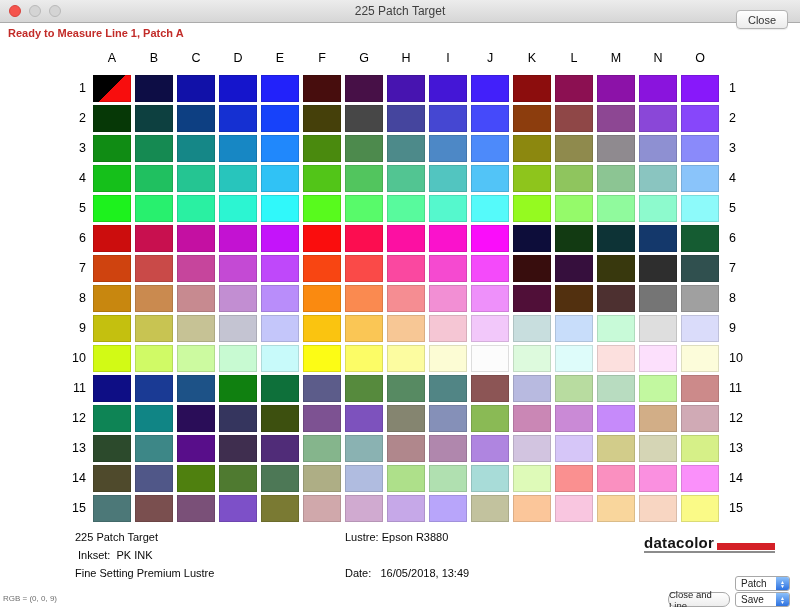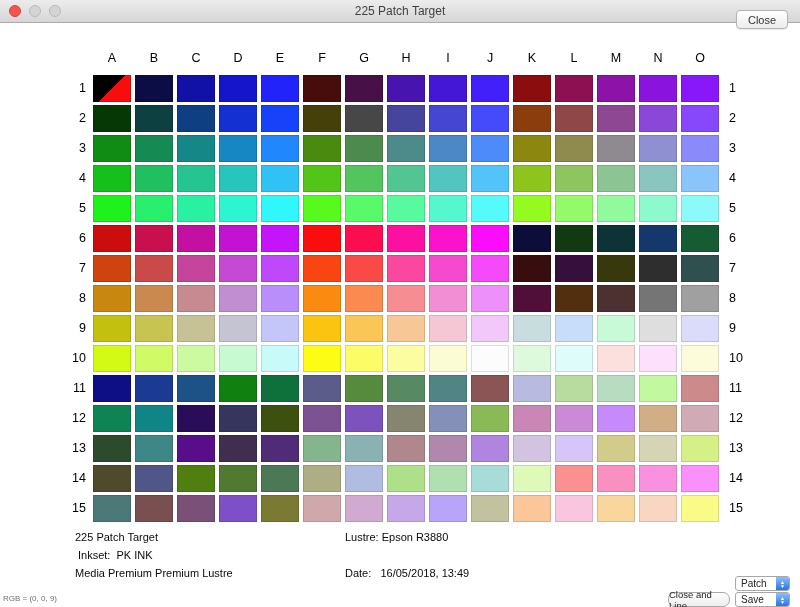--- a/index.html
+++ b/index.html
@@ -62,20 +62,21 @@
 
 <div class="window">
 
   <div class="titlebar">
     <span class="tl-dot tl-close"></span>
     <span class="tl-dot tl-min"></span>
     <span class="tl-dot tl-zoom"></span>
     <div class="title">225 Patch Target</div>
   </div>
 
+  <div class="status-msg">Ready to Measure Line 1, Patch A</div>
   <div class="help-btn">Close</div>
 
   <div class="col-headers">
       <div class="col-h">A</div>
       <div class="col-h">B</div>
       <div class="col-h">C</div>
       <div class="col-h">D</div>
       <div class="col-h">E</div>
       <div class="col-h">F</div>
       <div class="col-h">G</div>
@@ -345,24 +346,28 @@
       <div class="patch" style="background: rgb(194, 194, 158);"></div>
       <div class="patch" style="background: rgb(251, 198, 154);"></div>
       <div class="patch" style="background: rgb(249, 198, 224);"></div>
       <div class="patch" style="background: rgb(249, 214, 156);"></div>
       <div class="patch" style="background: rgb(248, 214, 194);"></div>
       <div class="patch" style="background: rgb(250, 250, 135);"></div>
     </div>
 
   <div class="info-line il-l0">225 Patch Target</div>
   <div class="info-line il-l1">Inkset:  PK INK</div>
-  <div class="info-line il-l2">Media Premium Premium Lustre</div>
+  <div class="info-line il-l2">Fine Setting Premium Lustre</div>
   <div class="info-line il-r0">Lustre: Epson R3880</div>
   <div class="info-line il-r2">Date:   16/05/2018, 13:49</div>
 
+  <div class="logo">
+    <span class="logo-text">datacolor</span>
+    <span class="logo-bar" style="background: rgb(212, 32, 39);"></span>
+  </div>
 
   <div class="popup popup-patch">
     <span class="lbl">Patch</span>
     <span class="stepper">
         <span>▲</span>
         <span>▼</span>
       </span>
   </div>
   <div class="popup popup-pure">
     <span class="lbl">Save</span>

